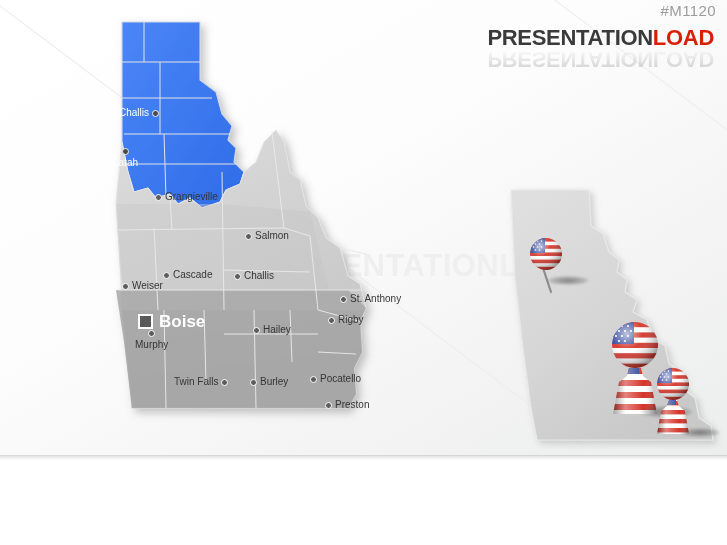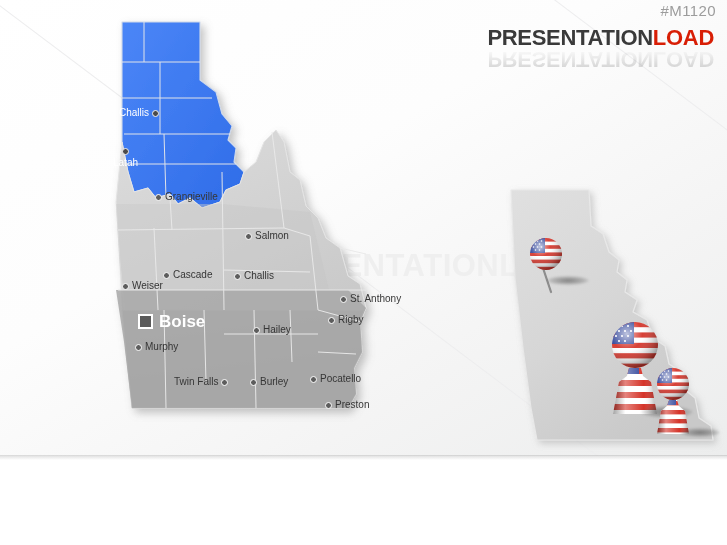--- a/index.html
+++ b/index.html
@@ -202,21 +202,21 @@
         <span>St. Anthony</span>
       </div>
       <div class="lbl dark" style="left:224px;top:293px;">
         <span class="dot"></span>
         <span>Rigby</span>
       </div>
       <div class="lbl dark" style="left:133px;top:303px;margin-left:16px;">
         <span class="dot"></span>
         <span>Hailey</span>
       </div>
-      <div class="lbl dark" style="left:31px;top:320px;">
+      <div class="lbl dark" style="left:31px;top:308px;flex-direction:column;">
         <span class="dot"></span>
         <span>Murphy</span>
       </div>
       <div class="lbl dark" style="left:206px;top:352px;text-align:center;">
         <span class="dot"></span>
         <span>Pocatello</span>
       </div>
       <div class="lbl dark right" style="left:70px;top:355px;">
         <span class="dot"></span>
         <span>Twin Falls</span>

